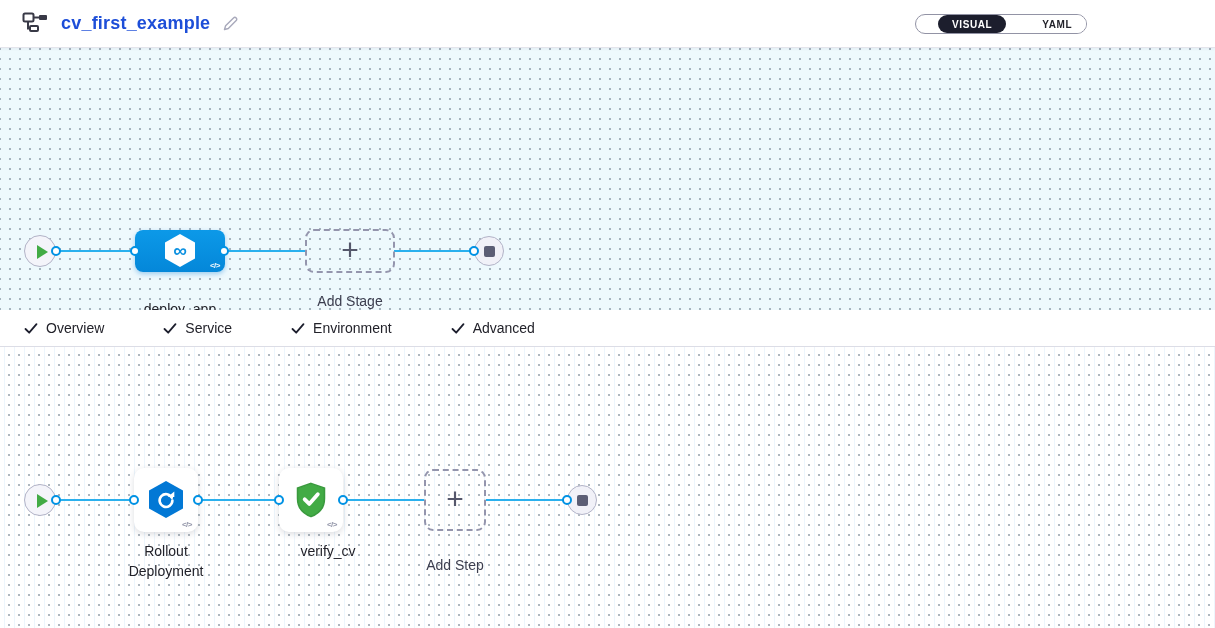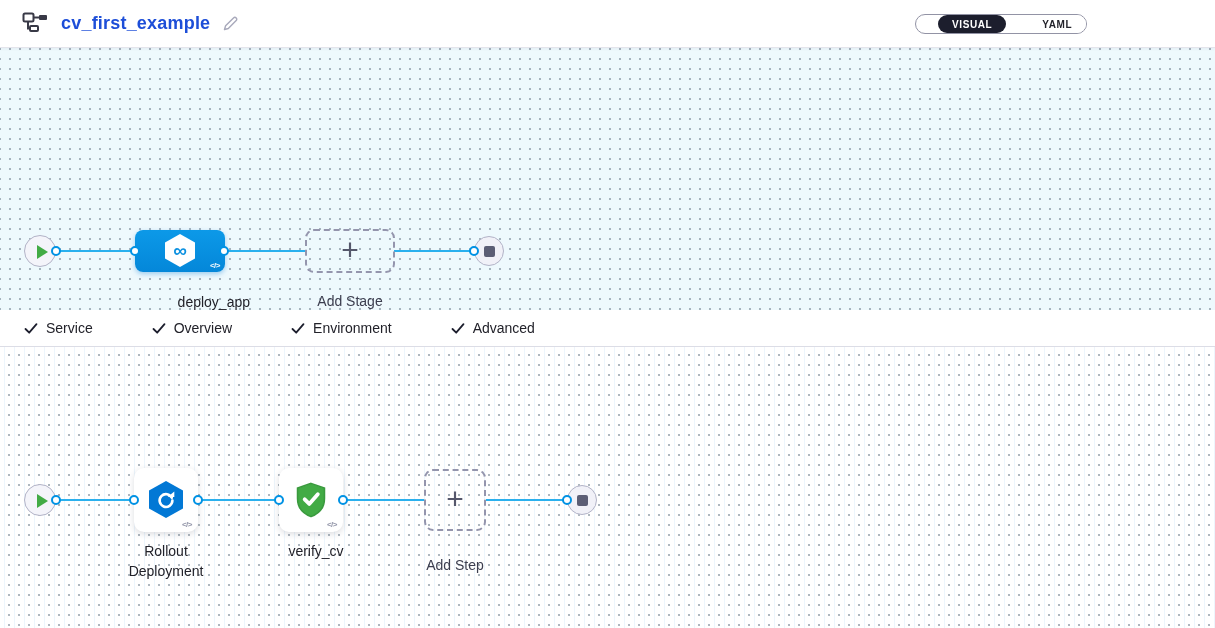--- a/index.html
+++ b/index.html
@@ -115,45 +115,45 @@
   <div class="port" style="left:51px; top:198px;"></div>
 
   <div class="stage-node">
     <div class="hex">
       <span>∞</span>
     </div>
     <span class="code-badge">&lt;/&gt;</span>
   </div>
   <div class="port" style="left:130px; top:198px;"></div>
   <div class="port" style="left:219px; top:198px;"></div>
-  <div class="node-label" style="left:110px; top:244px; width:140px;text-align:right;">deploy_app</div>
+  <div class="node-label" style="left:110px; top:251px; width:140px;">deploy_app</div>
 
   <div class="add-box" style="left:305px; top:181px; width:90px; height:44px;">
     <span class="plus">+</span>
   </div>
   <div class="node-label muted" style="left:305px; top:243px; width:90px;">Add Stage</div>
 
   <div class="terminal small" style="left:474px; top:188px;">
     <span class="stop-sq"></span>
   </div>
   <div class="port" style="left:469px; top:198px;"></div>
 </div>
 
 <div class="tabbar">
   <div class="tab">
     <svg width="14" height="13" viewBox="0 0 14 13">
         <path d="M1.5 7 L5.2 10.7 L12.5 2.2" stroke="#1c1e2d" stroke-width="1.8" fill="none" stroke-linecap="round" stroke-linejoin="round"></path>
       </svg>
+    <span>Overview</span>
+  </div>
+  <div class="tab">
+    <svg width="14" height="13" viewBox="0 0 14 13">
+        <path d="M1.5 7 L5.2 10.7 L12.5 2.2" stroke="#1c1e2d" stroke-width="1.8" fill="none" stroke-linecap="round" stroke-linejoin="round"></path>
+      </svg>
     <span>Service</span>
-  </div>
-  <div class="tab">
-    <svg width="14" height="13" viewBox="0 0 14 13">
-        <path d="M1.5 7 L5.2 10.7 L12.5 2.2" stroke="#1c1e2d" stroke-width="1.8" fill="none" stroke-linecap="round" stroke-linejoin="round"></path>
-      </svg>
-    <span>Overview</span>
   </div>
   <div class="tab">
     <svg width="14" height="13" viewBox="0 0 14 13">
         <path d="M1.5 7 L5.2 10.7 L12.5 2.2" stroke="#1c1e2d" stroke-width="1.8" fill="none" stroke-linecap="round" stroke-linejoin="round"></path>
       </svg>
     <span>Environment</span>
   </div>
   <div class="tab">
     <svg width="14" height="13" viewBox="0 0 14 13">
         <path d="M1.5 7 L5.2 10.7 L12.5 2.2" stroke="#1c1e2d" stroke-width="1.8" fill="none" stroke-linecap="round" stroke-linejoin="round"></path>
@@ -189,21 +189,21 @@
 
   <div class="step-node" style="left:279px; top:121px;">
     <svg style="position:absolute; left:13px; top:12px;" width="38" height="40" viewBox="0 0 24 24">
       <path d="M12 1.5 L20.5 4.5 V11 C20.5 16.8 17 20.6 12 22.5 C7 20.6 3.5 16.8 3.5 11 V4.5 Z" fill="#42ab45" stroke="#3a9a3e" stroke-width="1"></path>
       <path d="M8 11.6 L10.9 14.5 L16.3 8.3" stroke="#fff" stroke-width="2.4" fill="none" stroke-linecap="round" stroke-linejoin="round"></path>
     </svg>
     <span class="code-badge">&lt;/&gt;</span>
   </div>
   <div class="port" style="left:274px; top:148px;"></div>
   <div class="port" style="left:338px; top:148px;"></div>
-  <div class="node-label" style="left:246px; top:194px; width:140px;">verify_cv</div>
+  <div class="node-label" style="left:258px; top:194px; width:140px;">verify_cv</div>
 
   <div class="add-box" style="left:424px; top:122px; width:62px; height:62px;">
     <span class="plus">+</span>
   </div>
   <div class="node-label muted" style="left:394px; top:208px; width:122px;">Add Step</div>
 
   <div class="terminal small" style="left:567px; top:138px;">
     <span class="stop-sq"></span>
   </div>
   <div class="port" style="left:562px; top:148px;"></div>

